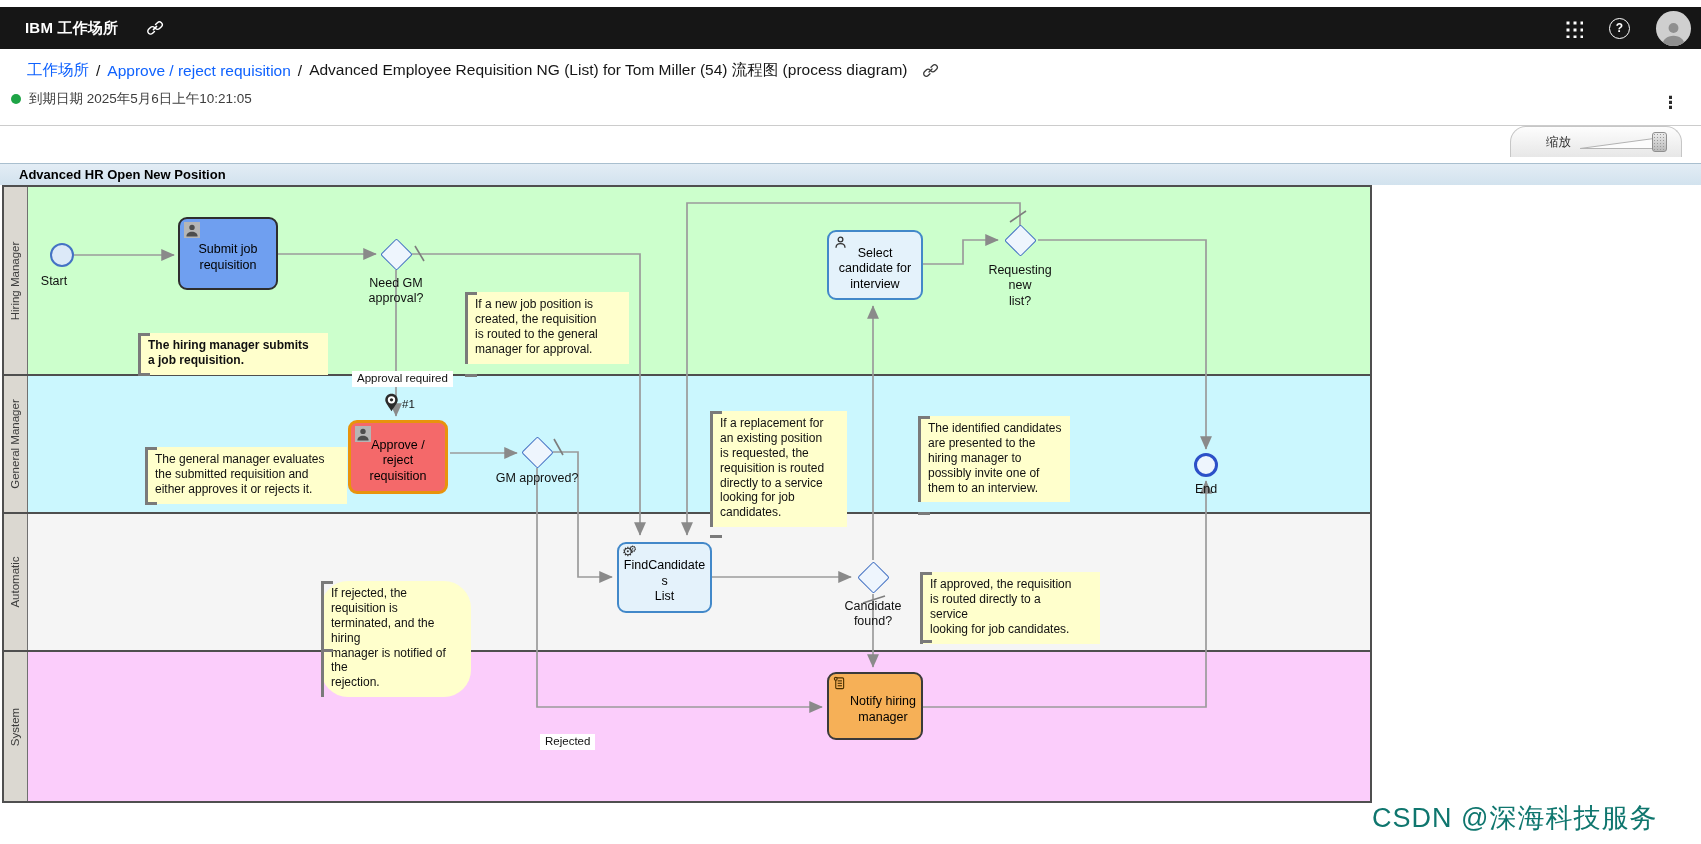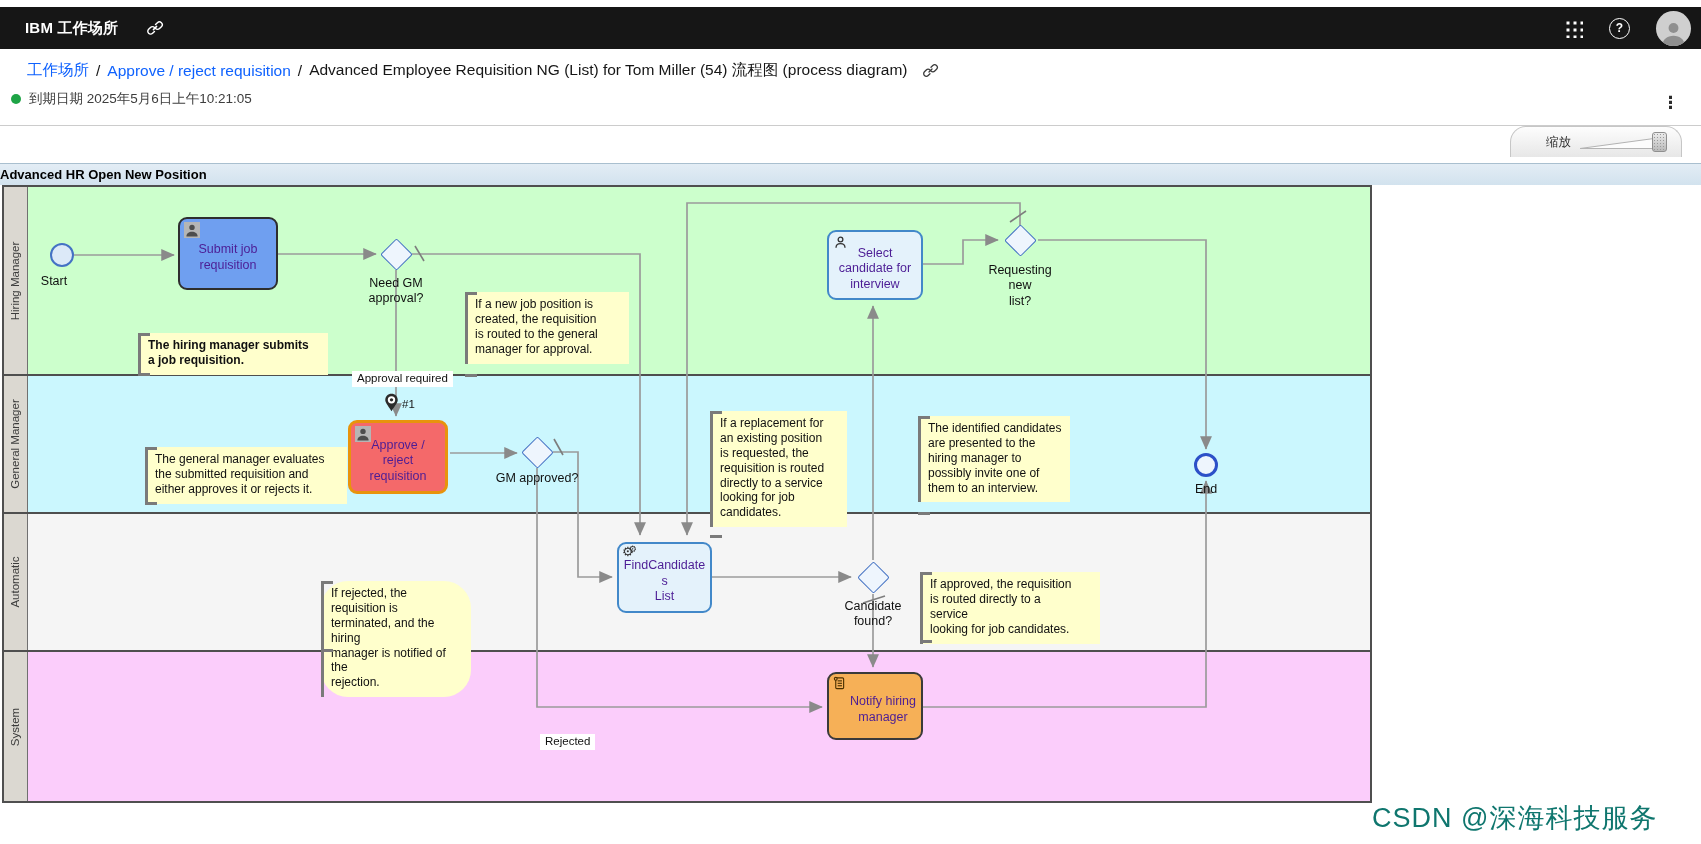--- a/index.html
+++ b/index.html
@@ -37,32 +37,32 @@
            display:flex;align-items:center;justify-content:flex-end;gap:8px;padding-right:14px;box-sizing:border-box;}
   .zoomtab .zlabel{font-size:12.5px;color:#333;}
   .zoom-handle{position:absolute;right:14px;top:5px;width:13px;height:18px;border:1px solid #8f8f8f;border-radius:3px;
                background:linear-gradient(#ececec,#b9b9b9);
                background-image:radial-gradient(#9a9a9a 0.8px, transparent 1px),linear-gradient(#ececec,#b9b9b9);
                background-size:3px 3px,100% 100%;}
 
   
   .diag-title{position:absolute;left:0;top:163px;width:1701px;height:22px;
               background:linear-gradient(#e3edf5,#d2e2ee);border-top:1px solid #a9bfcf;
-              font-size:13px;font-weight:bold;color:#000;display:flex;align-items:center;padding-left:0;box-sizing:border-box;}
+              font-size:13px;font-weight:bold;color:#000;display:flex;align-items:center;padding-left:19px;box-sizing:border-box;}
   .pool{position:absolute;left:2px;top:185px;width:1370px;height:618px;border:2px solid #4f4f4f;box-sizing:border-box;}
   .lane{position:relative;width:100%;box-sizing:border-box;}
   .lane+.lane{border-top:2px solid #4f4f4f;}
   .lane-head{position:absolute;left:0;top:0;bottom:0;width:23px;background:#dbd8d1;border-right:1px solid #707070;}
   .lane-label{position:absolute;left:11px;top:50%;transform:translate(-50%,-50%) rotate(-90deg);
               white-space:nowrap;font-size:11.5px;color:#3c3c3c;}
 
   
   .task{position:absolute;box-sizing:border-box;border-radius:9px;border:2px solid #2e2e2e;
         display:flex;align-items:center;justify-content:center;text-align:center;
-        font-size:12.5px;line-height:1.25;color:#4c1d95;padding-top:8px;}
+        font-size:12.5px;line-height:1.25;color:#000000;padding-top:8px;}
   .blue-task{background:#6f9ff0;}
   .light-task{background:#e4f2fb;border-color:#4288c9;border-width:2px;}
   .red-task{background:#f4696a;border:3px solid #e8930c;}
   .orange-task{background:#f6b057;border-color:#3a3a3a;}
 
   .gateway{position:absolute;width:23px;height:23px;transform:rotate(45deg);
            background:#eef5fd;border:1.6px solid #4472c4;box-sizing:border-box;border-radius:2px;}
   .event-start{position:absolute;width:24px;height:24px;border-radius:50%;background:#dce9f8;
                border:2px solid #4472c4;box-sizing:border-box;}
   .event-end{position:absolute;width:24px;height:24px;border-radius:50%;background:#eef5fd;

